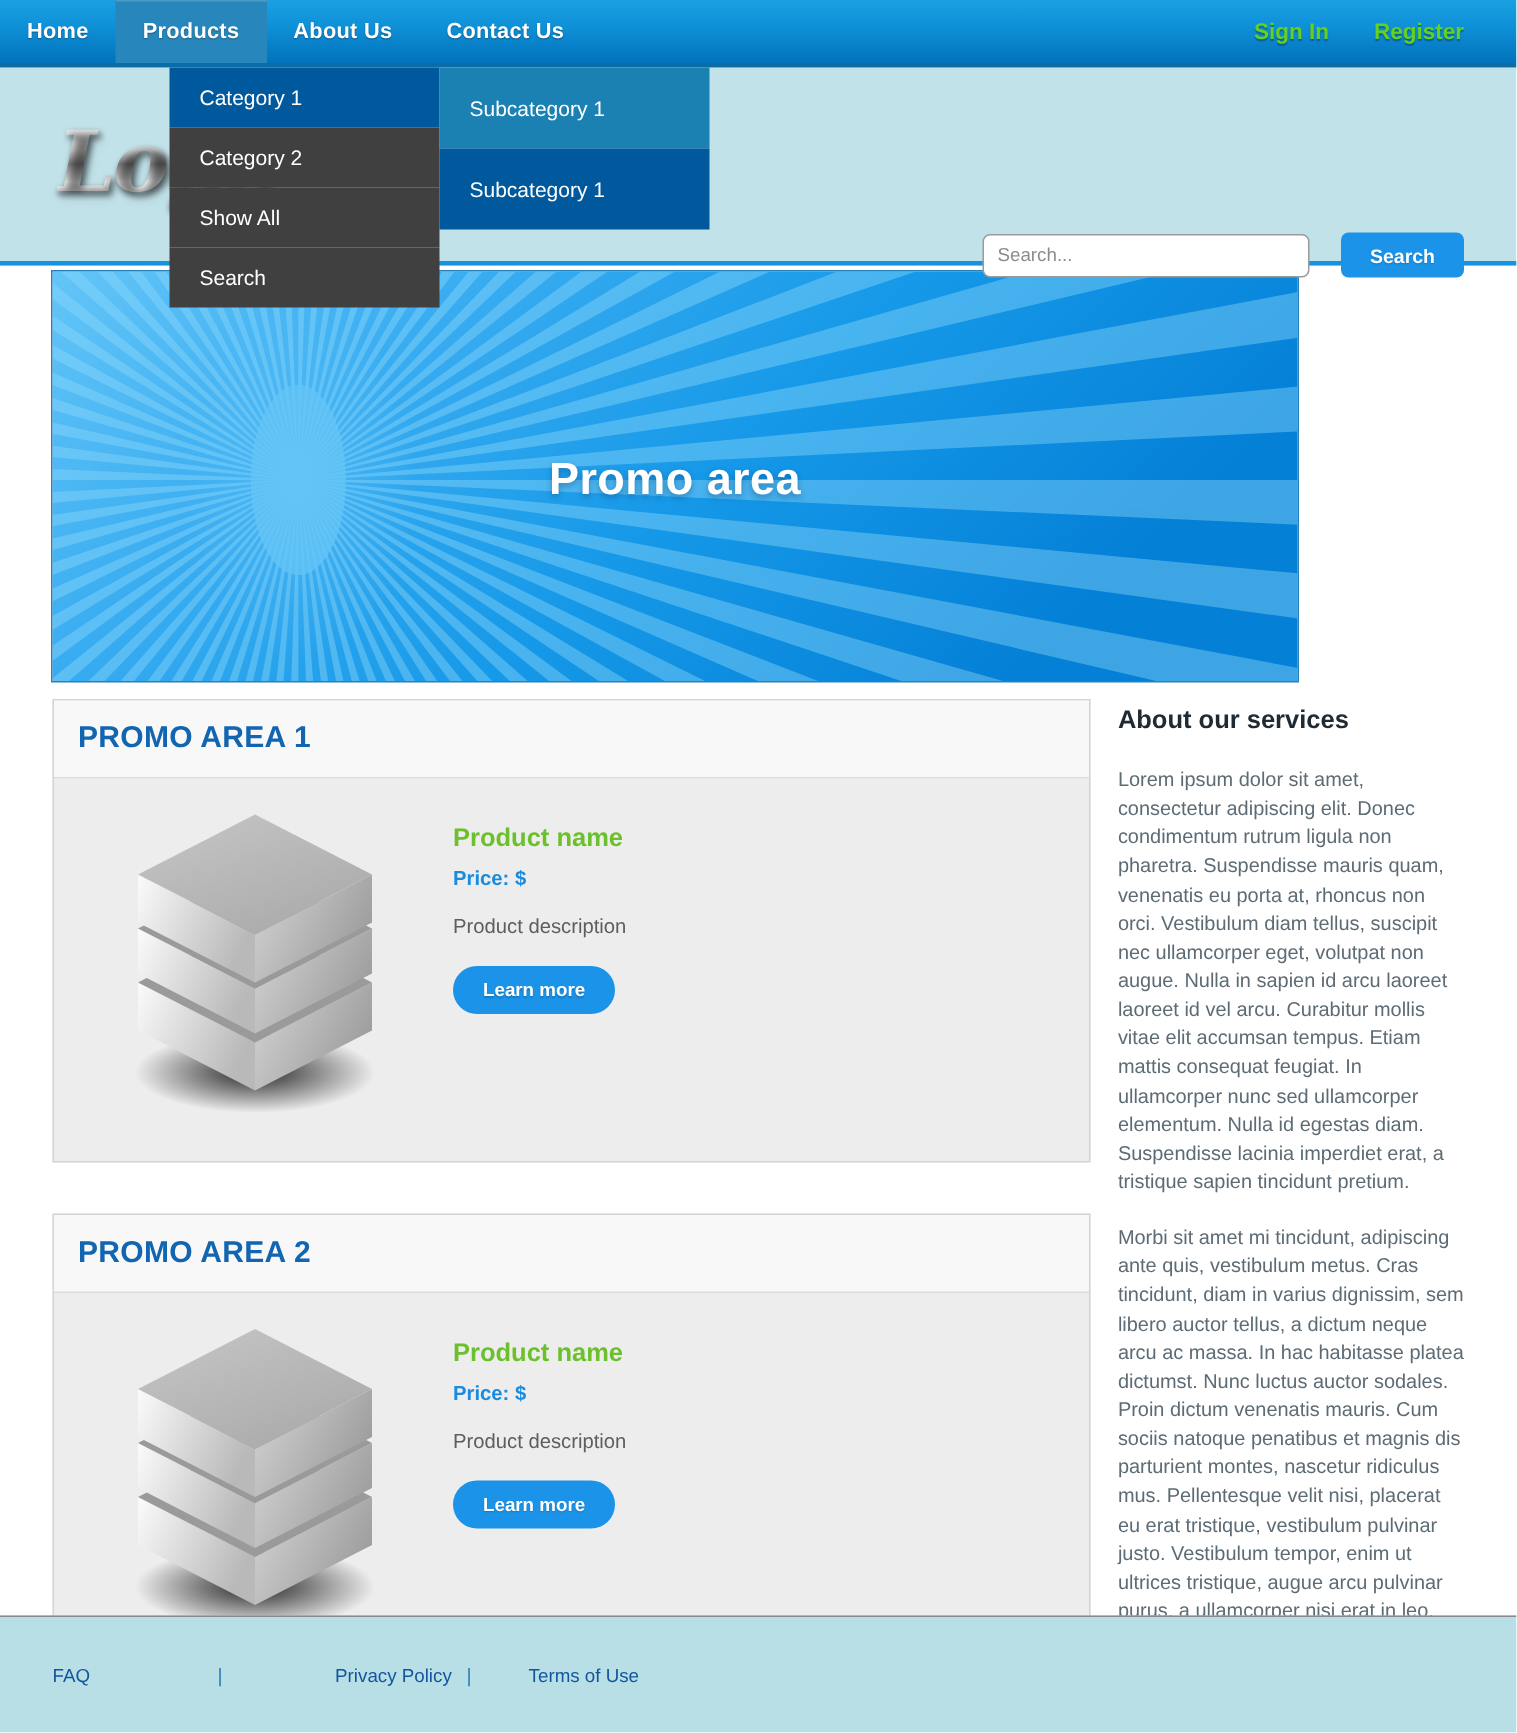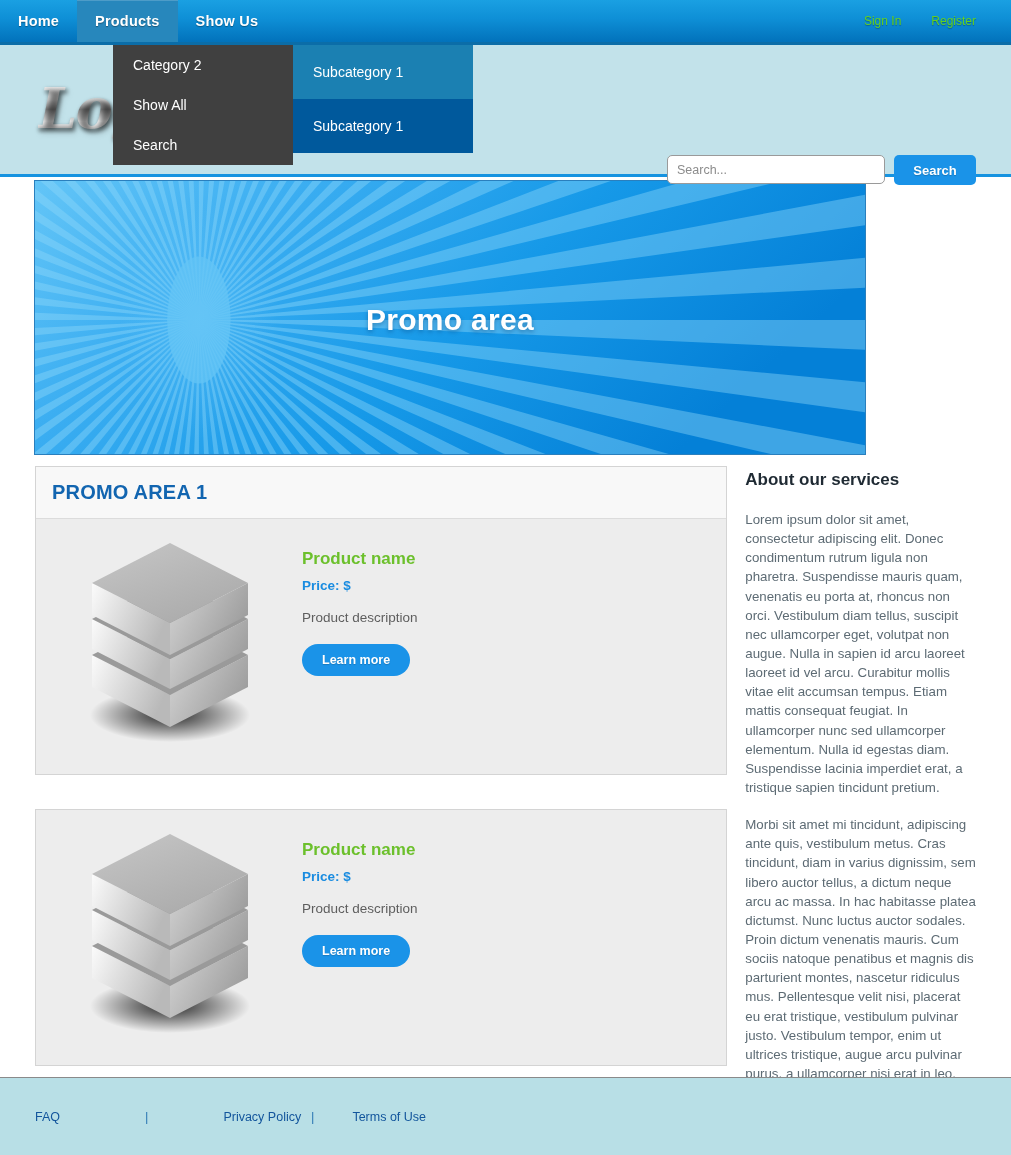--- a/index.html
+++ b/index.html
@@ -43,22 +43,22 @@
   }
   .nav-right {
     margin-left: auto;
     display: flex;
     align-items: center;
     padding-right: 35px;
     gap: 30px;
   }
   .nav-link-green {
     color: #64d021;
-    font-size: 12px;
-    font-weight: normal;
+    font-size: 15px;
+    font-weight: bold;
     text-shadow: 0 1px 1px rgba(0,0,0,.3);
     cursor: pointer;
     white-space: nowrap;
   }
 
   
   .dropdown {
     position: absolute;
     top: 45px;
     left: 113px;
@@ -124,21 +124,22 @@
     text-shadow: 2px 3px 4px rgba(0,0,0,.45);
     filter: drop-shadow(1px 2px 2px rgba(0,0,0,.35));
     letter-spacing: -2px;
     user-select: none;
   }
   .search-wrap {
     position: absolute;
     right: 35px;
     top: 110px;
     display: flex;
-    gap: 9px;
+    align-items: center;
+    gap: 21px;
   }
   .search-input {
     width: 218px;
     height: 29px;
     border: 1px solid #9a9a9a;
     border-radius: 5px;
     background: #ffffff;
     padding: 0 9px;
     font-size: 12.5px;
     font-family: "Liberation Sans", sans-serif;
@@ -289,29 +290,31 @@
   }
   .f-cell { display: flex; align-items: center; }
 </style>
 </head>
 <body>
 
 <div class="topnav">
   <div class="nav-left">
     <div class="nav-item">Home</div>
     <div class="nav-item active">Products</div>
-    <div class="nav-item">Show Us</div>
+    <div class="nav-item">About Us</div>
+    <div class="nav-item">Contact Us</div>
   </div>
   <div class="nav-right">
     <span class="nav-link-green">Sign In</span>
     <span class="nav-link-green">Register</span>
   </div>
 </div>
 
 <div class="dropdown">
+  <div class="dd-item selected">Category 1</div>
   <div class="dd-item">Category 2</div>
   <div class="dd-item">Show All</div>
   <div class="dd-item">Search</div>
 </div>
 
 <div class="submenu">
   <div class="sub-item light">Subcategory 1</div>
   <div class="sub-item dark">Subcategory 1</div>
 </div>
 
@@ -472,20 +475,23 @@
           <div class="prod-info">
             <div class="prod-name">Product name</div>
             <div class="prod-price">Price: $</div>
             <div class="prod-desc">Product description</div>
             <button class="learn-btn">Learn more</button>
           </div>
         </div>
       </div>
 
       <div class="promo-block">
+        <div class="pb-head">
+          <h2>PROMO AREA 2</h2>
+        </div>
         <div class="pb-body">
           <div class="prod-img">
             <svg width="200" height="215" viewBox="0 0 200 215">
               <ellipse cx="93" cy="178" rx="80" ry="27" fill="url(#sh1)"></ellipse>
               <polygon points="15,118 93,158 93,190 15,150" fill="url(#lf1)"></polygon>
               <polygon points="93,158 171,118 171,150 93,190" fill="url(#rf1)"></polygon>
               <polygon points="15,118 93,78 171,118 93,158" fill="#9a9a9a"></polygon>
               <polygon points="15,82 93,122 93,152 15,112" fill="url(#lf1)"></polygon>
               <polygon points="93,122 171,82 171,112 93,152" fill="url(#rf1)"></polygon>
               <polygon points="15,82 93,42 171,82 93,122" fill="#9a9a9a"></polygon>

